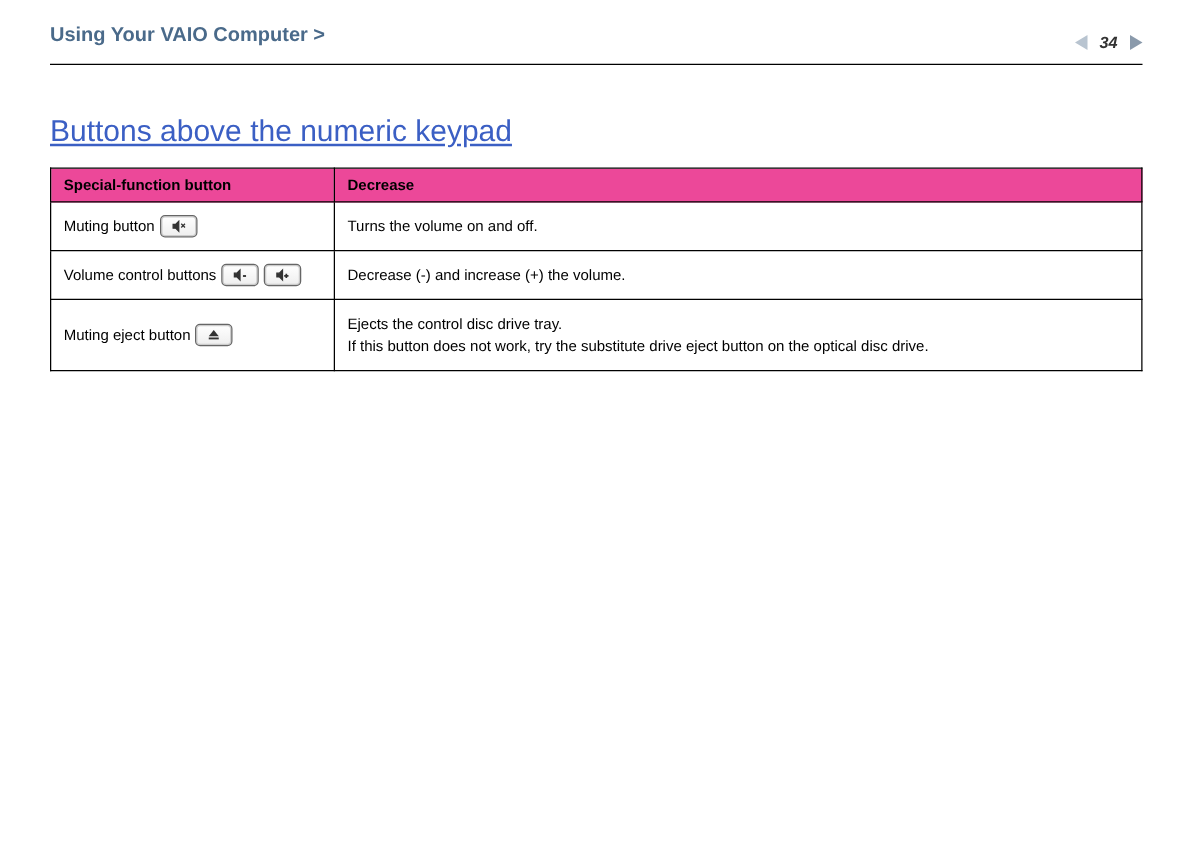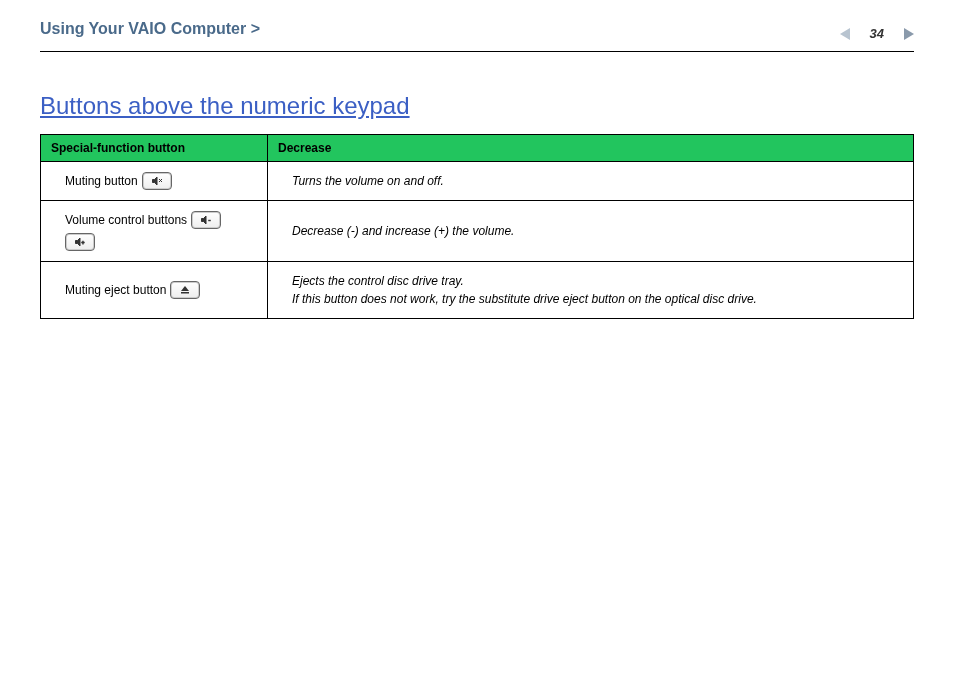--- a/index.html
+++ b/index.html
@@ -28,21 +28,21 @@
     }
     .breadcrumb-line1 {
       display: block;
     }
     .breadcrumb-line2 {
       display: block;
     }
     .page-nav {
       display: flex;
       align-items: center;
-      gap: 20px;
+      gap: 10px;
       margin-top: 8px;
     }
     .page-number {
       font-size: 13px;
       font-weight: bold;
       font-style: italic;
       color: #333;
     }
     .nav-arrow {
       width: 0;
@@ -78,25 +78,25 @@
       width: 100%;
       border-collapse: collapse;
       border: 1px solid #000;
     }
     .func-table th {
       text-align: left;
       font-size: 12px;
       font-weight: bold;
       padding: 6px 10px;
       border: 1px solid #000;
-      background: #22c55e;
+      background: #ec4899;
     }
     .func-table td {
       font-size: 12px;
-      padding: 10px 24px;
+      padding: 10px 10px;
       border: 1px solid #000;
       vertical-align: middle;
     }
     .col-button {
       width: 26%;
     }
     .col-func {
       width: 74%;
     }
     .button-cell {
@@ -117,21 +117,20 @@
       box-shadow: inset 0 0 0 1px #ccc;
       font-size: 9px;
       color: #333;
     }
     .key-icon svg {
       width: 12px;
       height: 12px;
     }
     .func-text {
       line-height: 1.5;
-      font-style: italic;
     }
     .func-text-line {
       display: block;
     }
   </style>
 </head>
 <body>
 
 <div class="header">
   <div class="breadcrumb">

